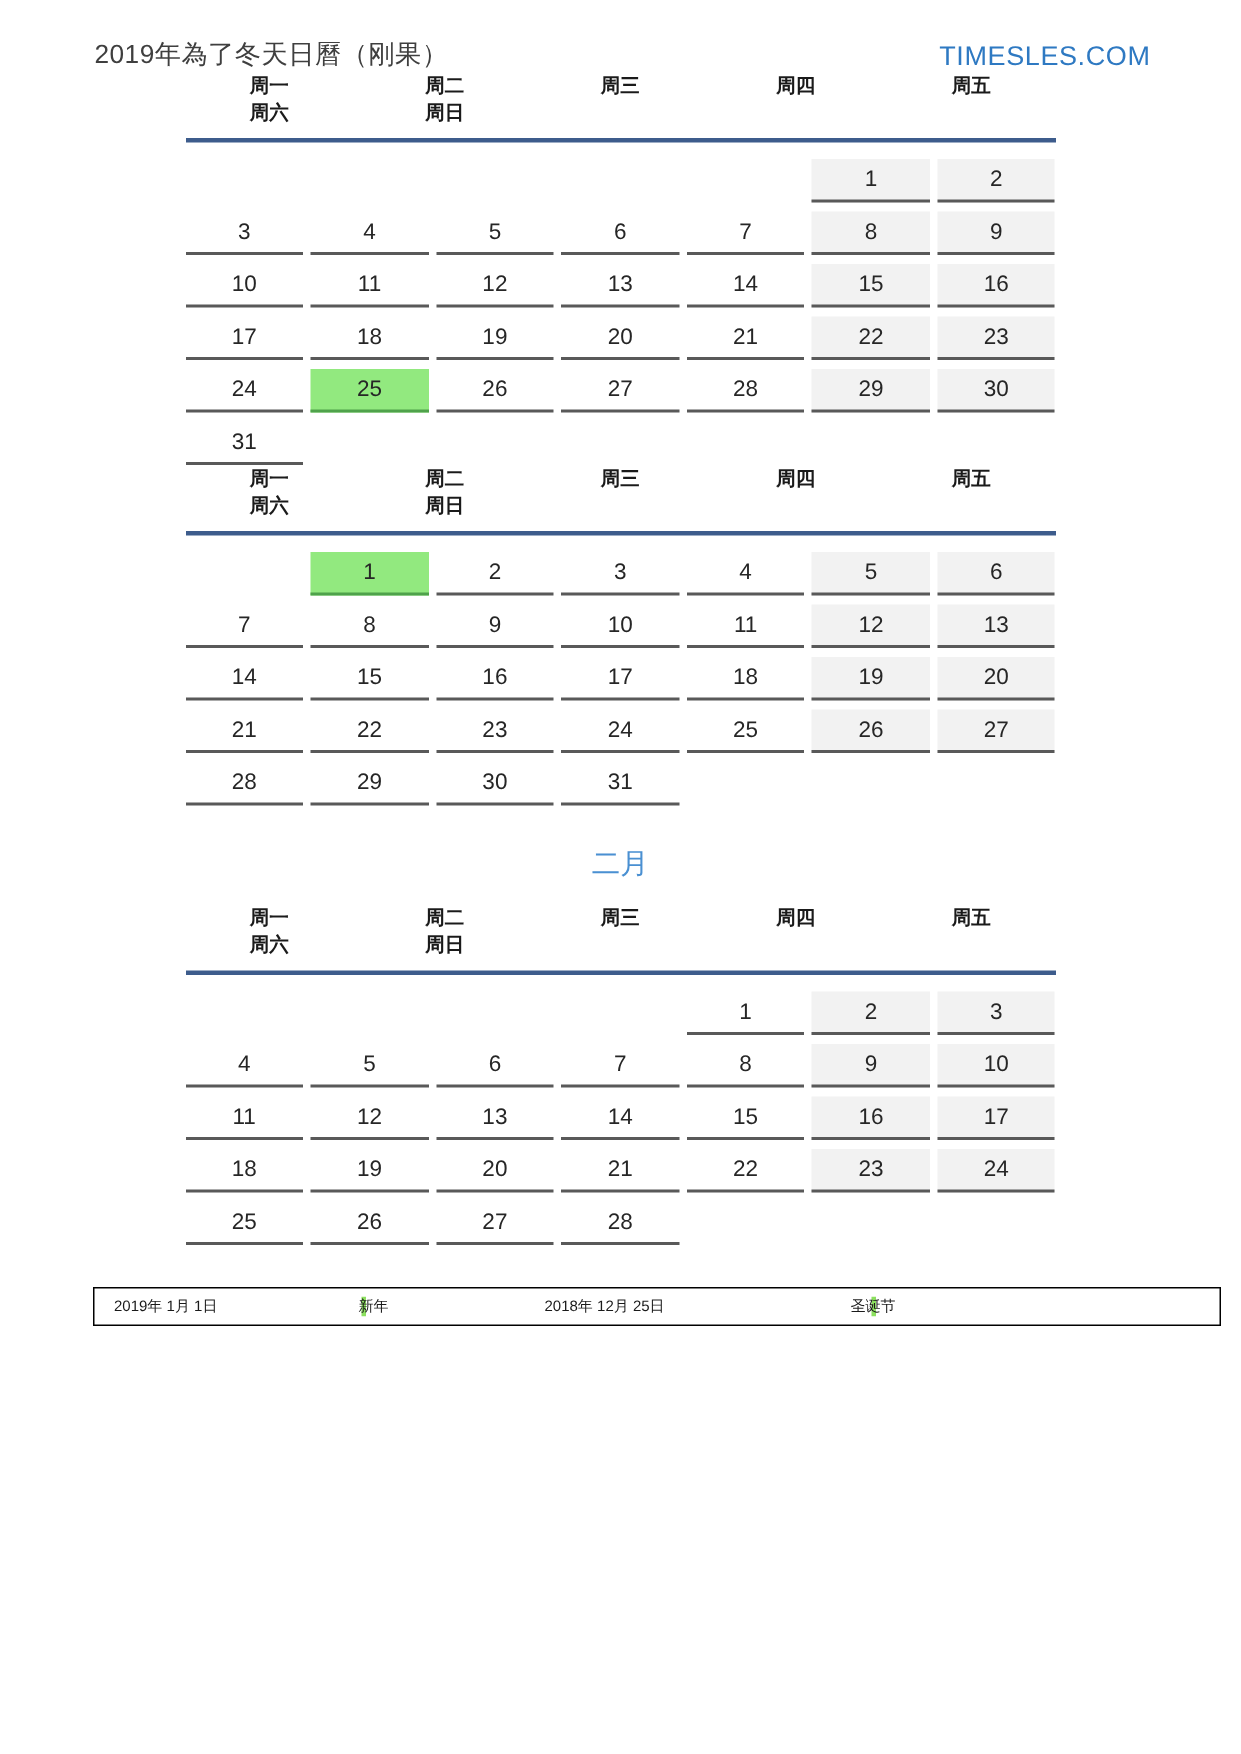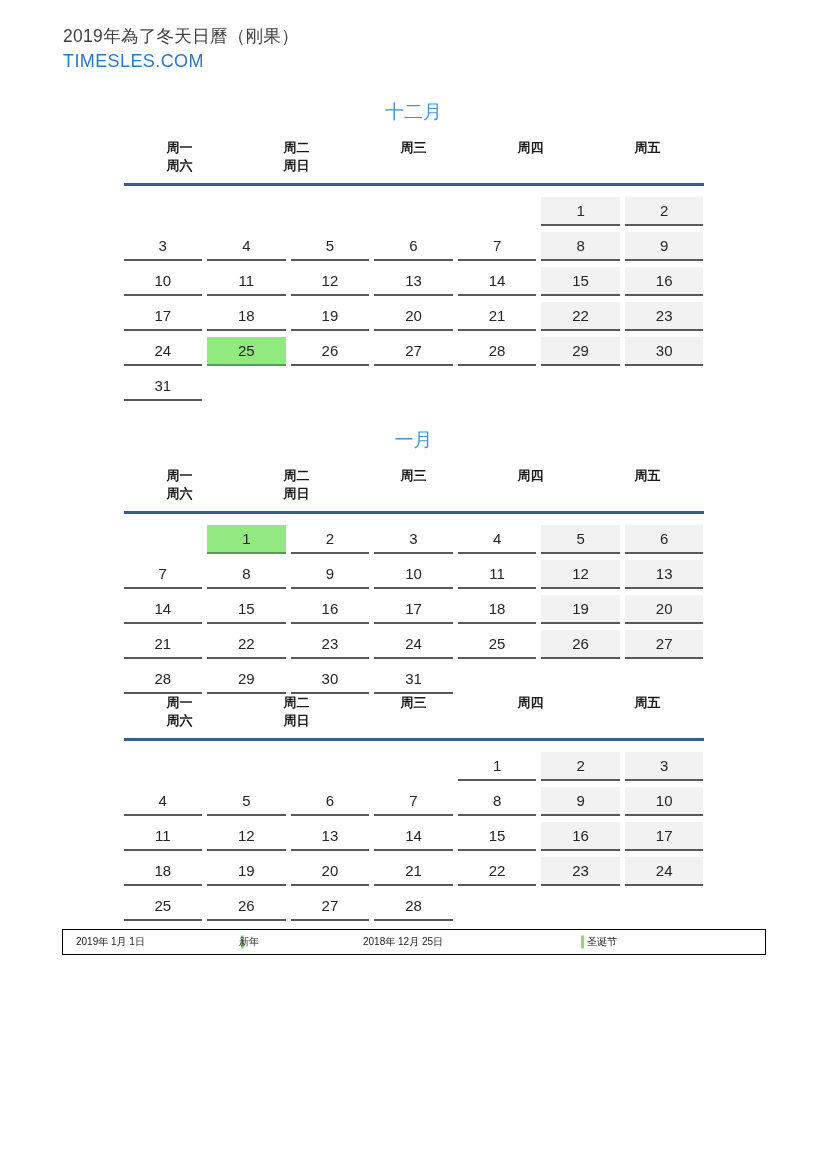--- a/index.html
+++ b/index.html
@@ -5,23 +5,22 @@
   html,body { margin:0; padding:0; background:#ffffff; }
   body {
     width:827px; height:1169px; overflow:hidden;
     font-family:"Liberation Sans", sans-serif;
     color:#262626;
   }
   .page { position:relative; width:827px; height:1169px; background:#fff; }
 
   
   .header {
-    display:flex; justify-content:space-between; align-items:flex-start;
+    display:flex; justify-content:space-between; align-items:flex-end;
     padding:24px 60px 0 63px;
-    flex-direction:column;
   }
   .doc-title { font-size:17.5px; color:var(--title_gray); letter-spacing:0.3px; }
   .logo { font-size:18px; color:var(--logo_blue); letter-spacing:0.4px; margin-top:3px; }
 
   
   .month { width:580px; margin:0 auto; }
   .month-title {
     text-align:center; color:var(--accent_blue);
     font-size:19px; margin:26px 0 14px 0; font-weight:normal;
   }
@@ -43,50 +42,49 @@
     font-size:15px; color:#262626;
     border-bottom:2px solid var(--underline_gray);
     background:transparent;
   }
   .cell.we { background:var(--weekend_bg); }
   .cell.hl { background:var(--holiday_green); border-bottom-color:var(--holiday_border); }
   .cell.empty { border-bottom-color:transparent; }
 
   
   .footer {
-    position:relative; margin:8px 0 0 62px;
+    position:relative; margin:28px 0 0 62px;
     width:702px; height:24px;
     border:1.5px solid #000;
-    font-size:10px; color:#1a1a1a;
+    font-size:10px; color:#1a1a1a;padding-left:48px;
   }
   .footer span { position:absolute; top:50%; transform:translateY(-50%); white-space:nowrap; }
   .f-date1 { left:13px; }
   .f-bar1  { left:178px; }
   .f-lab1  { left:176px; }
   .f-date2 { left:300px; }
   .f-bar2  { left:518px; }
-  .f-lab2  { left:524px; }
+  .f-lab2  { left:504px; }
   .marker {
     display:inline-block; width:3px; height:13px;
     background:var(--marker_green);
   }
 </style>
 </head>
 <body>
 
 <div class="page">
 
   <div class="header">
     <div class="doc-title">2019年為了冬天日曆（刚果）</div>
     <div class="logo">TIMESLES.COM</div>
   </div>
 
   <div id="months">
       <section class="month">
-        <h2 class="month-title">十二月</h2>
         <div class="weekday-row">
           <span class="weekday">周一</span>
           <span class="weekday">周二</span>
           <span class="weekday">周三</span>
           <span class="weekday">周四</span>
           <span class="weekday">周五</span>
           <span class="weekday">周六</span>
           <span class="weekday">周日</span>
         </div>
         <div class="grid">
@@ -128,21 +126,20 @@
           <div class="cell">31</div>
           <div class="cell empty"></div>
           <div class="cell empty"></div>
           <div class="cell empty"></div>
           <div class="cell empty"></div>
           <div class="cell empty"></div>
           <div class="cell empty"></div>
         </div>
       </section>
       <section class="month">
-        <h2 class="month-title">一月</h2>
         <div class="weekday-row">
           <span class="weekday">周一</span>
           <span class="weekday">周二</span>
           <span class="weekday">周三</span>
           <span class="weekday">周四</span>
           <span class="weekday">周五</span>
           <span class="weekday">周六</span>
           <span class="weekday">周日</span>
         </div>
         <div class="grid">
@@ -177,20 +174,21 @@
           <div class="cell">28</div>
           <div class="cell">29</div>
           <div class="cell">30</div>
           <div class="cell">31</div>
           <div class="cell empty"></div>
           <div class="cell empty"></div>
           <div class="cell empty"></div>
         </div>
       </section>
       <section class="month">
+        <h2 class="month-title">二月</h2>
         <div class="weekday-row">
           <span class="weekday">周一</span>
           <span class="weekday">周二</span>
           <span class="weekday">周三</span>
           <span class="weekday">周四</span>
           <span class="weekday">周五</span>
           <span class="weekday">周六</span>
           <span class="weekday">周日</span>
         </div>
         <div class="grid">

